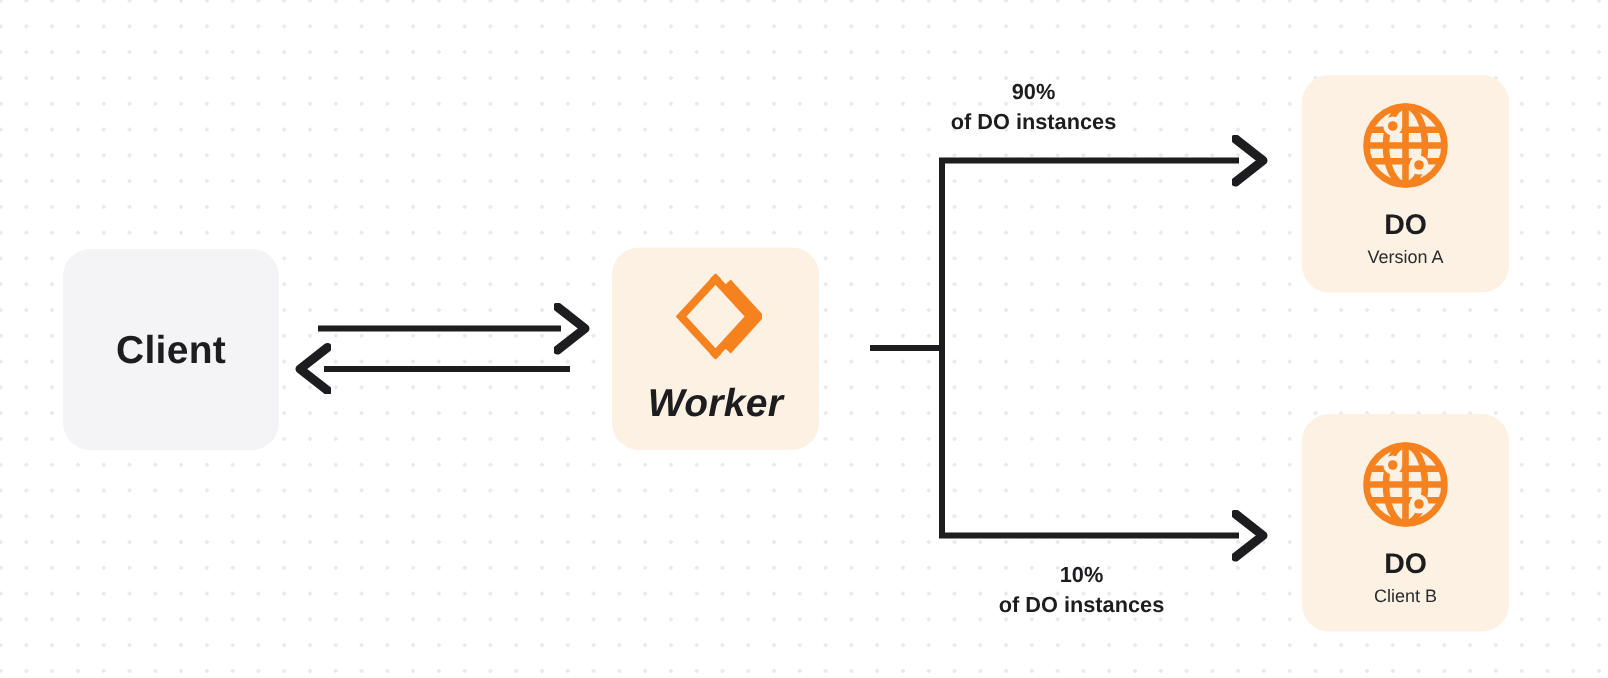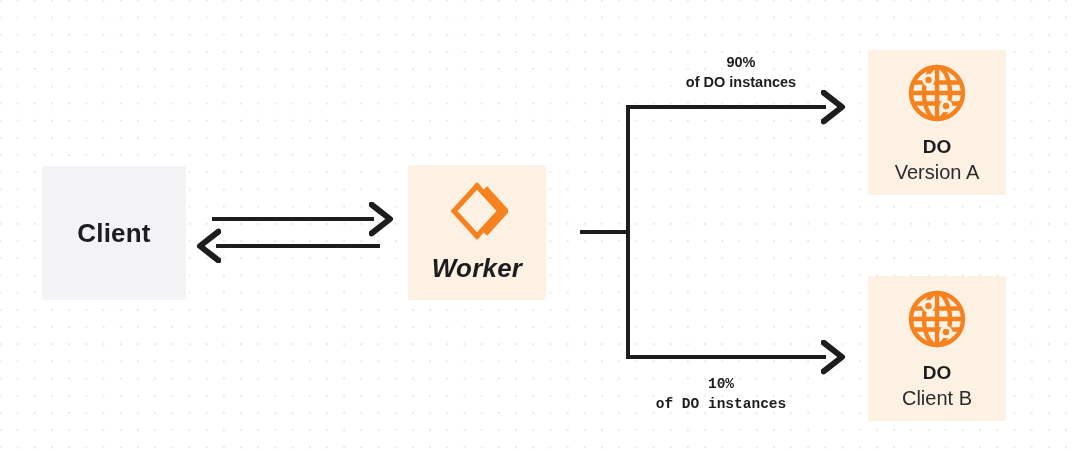--- a/index.html
+++ b/index.html
@@ -20,21 +20,21 @@
     background-color: #ffffff;
     background-image: radial-gradient(circle, #e9e9ed 1.1px, transparent 1.2px);
     background-size: 17.2px 17.2px;
     background-position: 9px 9px;
   }
 
   
   .node {
     position: absolute;
     box-sizing: border-box;
-    border-radius: 2px;
+    border-radius: 18px;
     display: flex;
     flex-direction: column;
     align-items: center;
     justify-content: center;
   }
   .node-client {
     left: 42px;
     top: 166px;
     width: 144px;
     height: 134px;
@@ -70,21 +70,21 @@
     letter-spacing: 0.2px;
     line-height: 1.1;
   }
   .node-title-do {
     font-size: 19px;
     font-weight: bold;
     color: #1d1d1f;
     margin-top: 12px;
   }
   .node-sub {
-    font-size: 20px;
+    font-size: 12px;
     font-weight: normal;
     color: #2b2b2e;
     margin-top: 3px;
     line-height: 1.1;
   }
 
   .icon-wrap {
     width: 62px;
     height: 62px;
     display: block;
@@ -110,29 +110,28 @@
   .edge-label {
     position: absolute;
     text-align: center;
     font-size: 14.5px;
     font-weight: bold;
     color: #1d1d1f;
     line-height: 1.38;
     white-space: nowrap;
   }
   .edge-label-top {
-    left: 648px;
+    left: 596px;
     top: 52px;
     width: 186px;
   }
   .edge-label-bottom {
     left: 628px;
     top: 374px;
     width: 186px;
-    font-family: Liberation Mono, monospace;
   }
 </style>
 </head>
 <body>
 
 <div id="canvas">
 
   <svg class="conn-svg" viewBox="0 0 1072 452" xmlns="http://www.w3.org/2000/svg">
     <defs>
       <marker id="arrow-right" markerWidth="9" markerHeight="9" refX="1.2" refY="4.2" orient="auto" markerUnits="strokeWidth">

